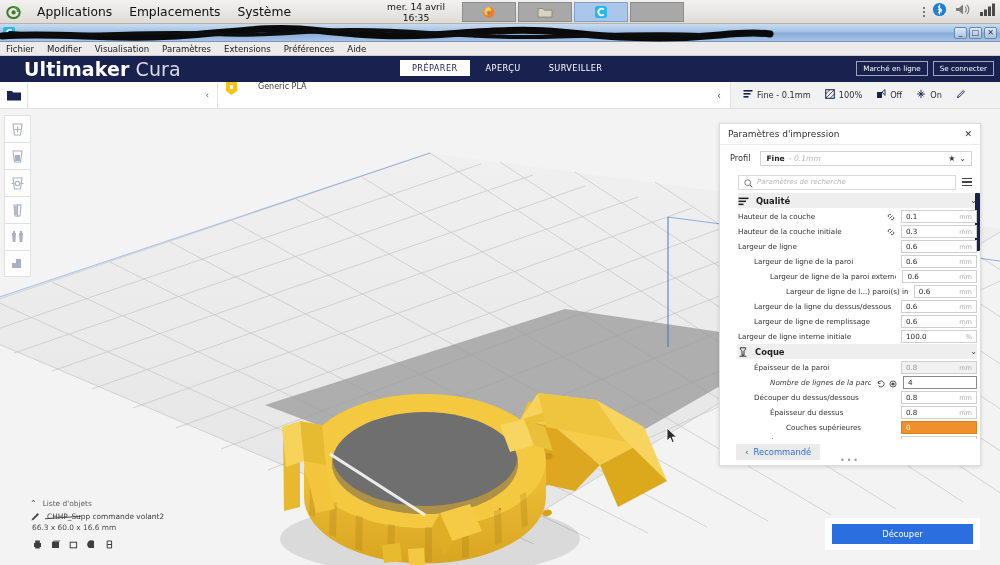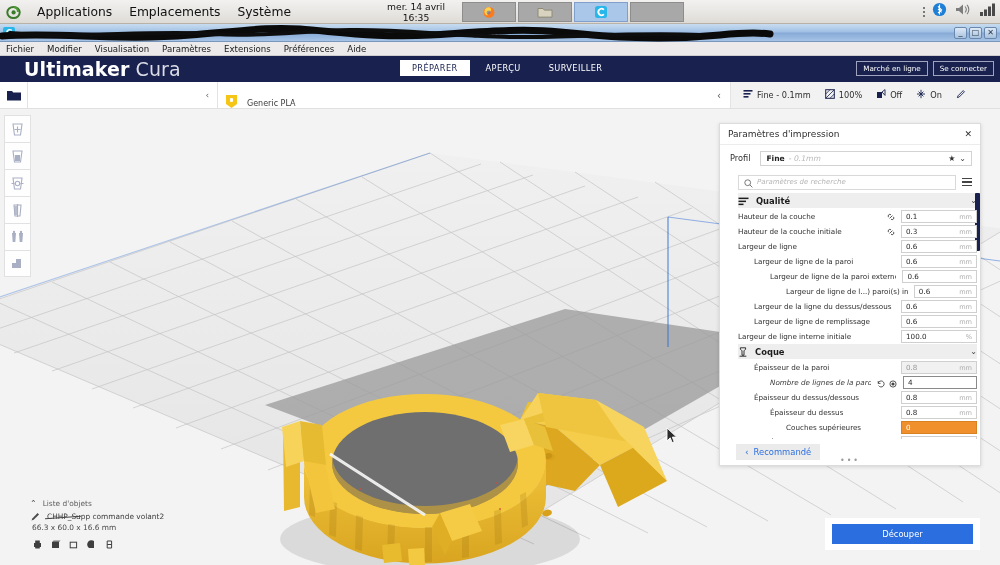--- a/index.html
+++ b/index.html
@@ -98,21 +98,21 @@
   }
   .mb-folder {
     width: 28px; display: flex; align-items: center; justify-content: center;
     border-right: 1px solid #e3e3e3;
   }
   .mb-printer {
     width: 190px; display: flex; align-items: center; border-right: 1px solid #e3e3e3;
     padding: 0 8px; justify-content: space-between;
   }
   .mb-printer .name { font-size: 8.6px; color: #333; margin-top: 35px; }
-  .mb-material { flex: 1; display: flex; align-items: flex-end; gap: 10px; padding-left: 8px; }
+  .mb-material { flex: 1; display: flex; align-items: flex-start; gap: 21px; padding-left: 8px; }
   .mat-swatch {
     width: 11px; height: 13px; background: #f5c518; position: relative;
     clip-path: polygon(0 0,100% 0,100% 70%,50% 100%,0 70%);
     display: flex; align-items: center; justify-content: center;
   }
   .mat-swatch i { width: 3px; height: 4px; background: #fff; display: block; margin-bottom: 3px; border-radius: 1px;}
   .mb-material .mname { font-size: 8px; color: #3a3a3a; }
   .mb-collapse {
     width: 22px; display: flex; align-items: center; justify-content: center;
     font-size: 10px; color: #555;
@@ -816,21 +816,21 @@
               </svg>
           </span>
         </span>
         <span class="val-box sel">
           <span class="v">4</span>
           <span class="u"></span>
         </span>
       </div>
 
       <div class="set-row">
-        <span class="set-label i1">Épaisseur du dessus/dessous</span>
+        <span class="set-label i1">Découper du dessus/dessous</span>
         <span class="set-spacer"></span>
         <span class="val-box">
           <span class="v">0.8</span>
           <span class="u">mm</span>
         </span>
       </div>
 
       <div class="set-row">
         <span class="set-label i2">Épaisseur du dessus</span>
         <span class="set-spacer"></span>

